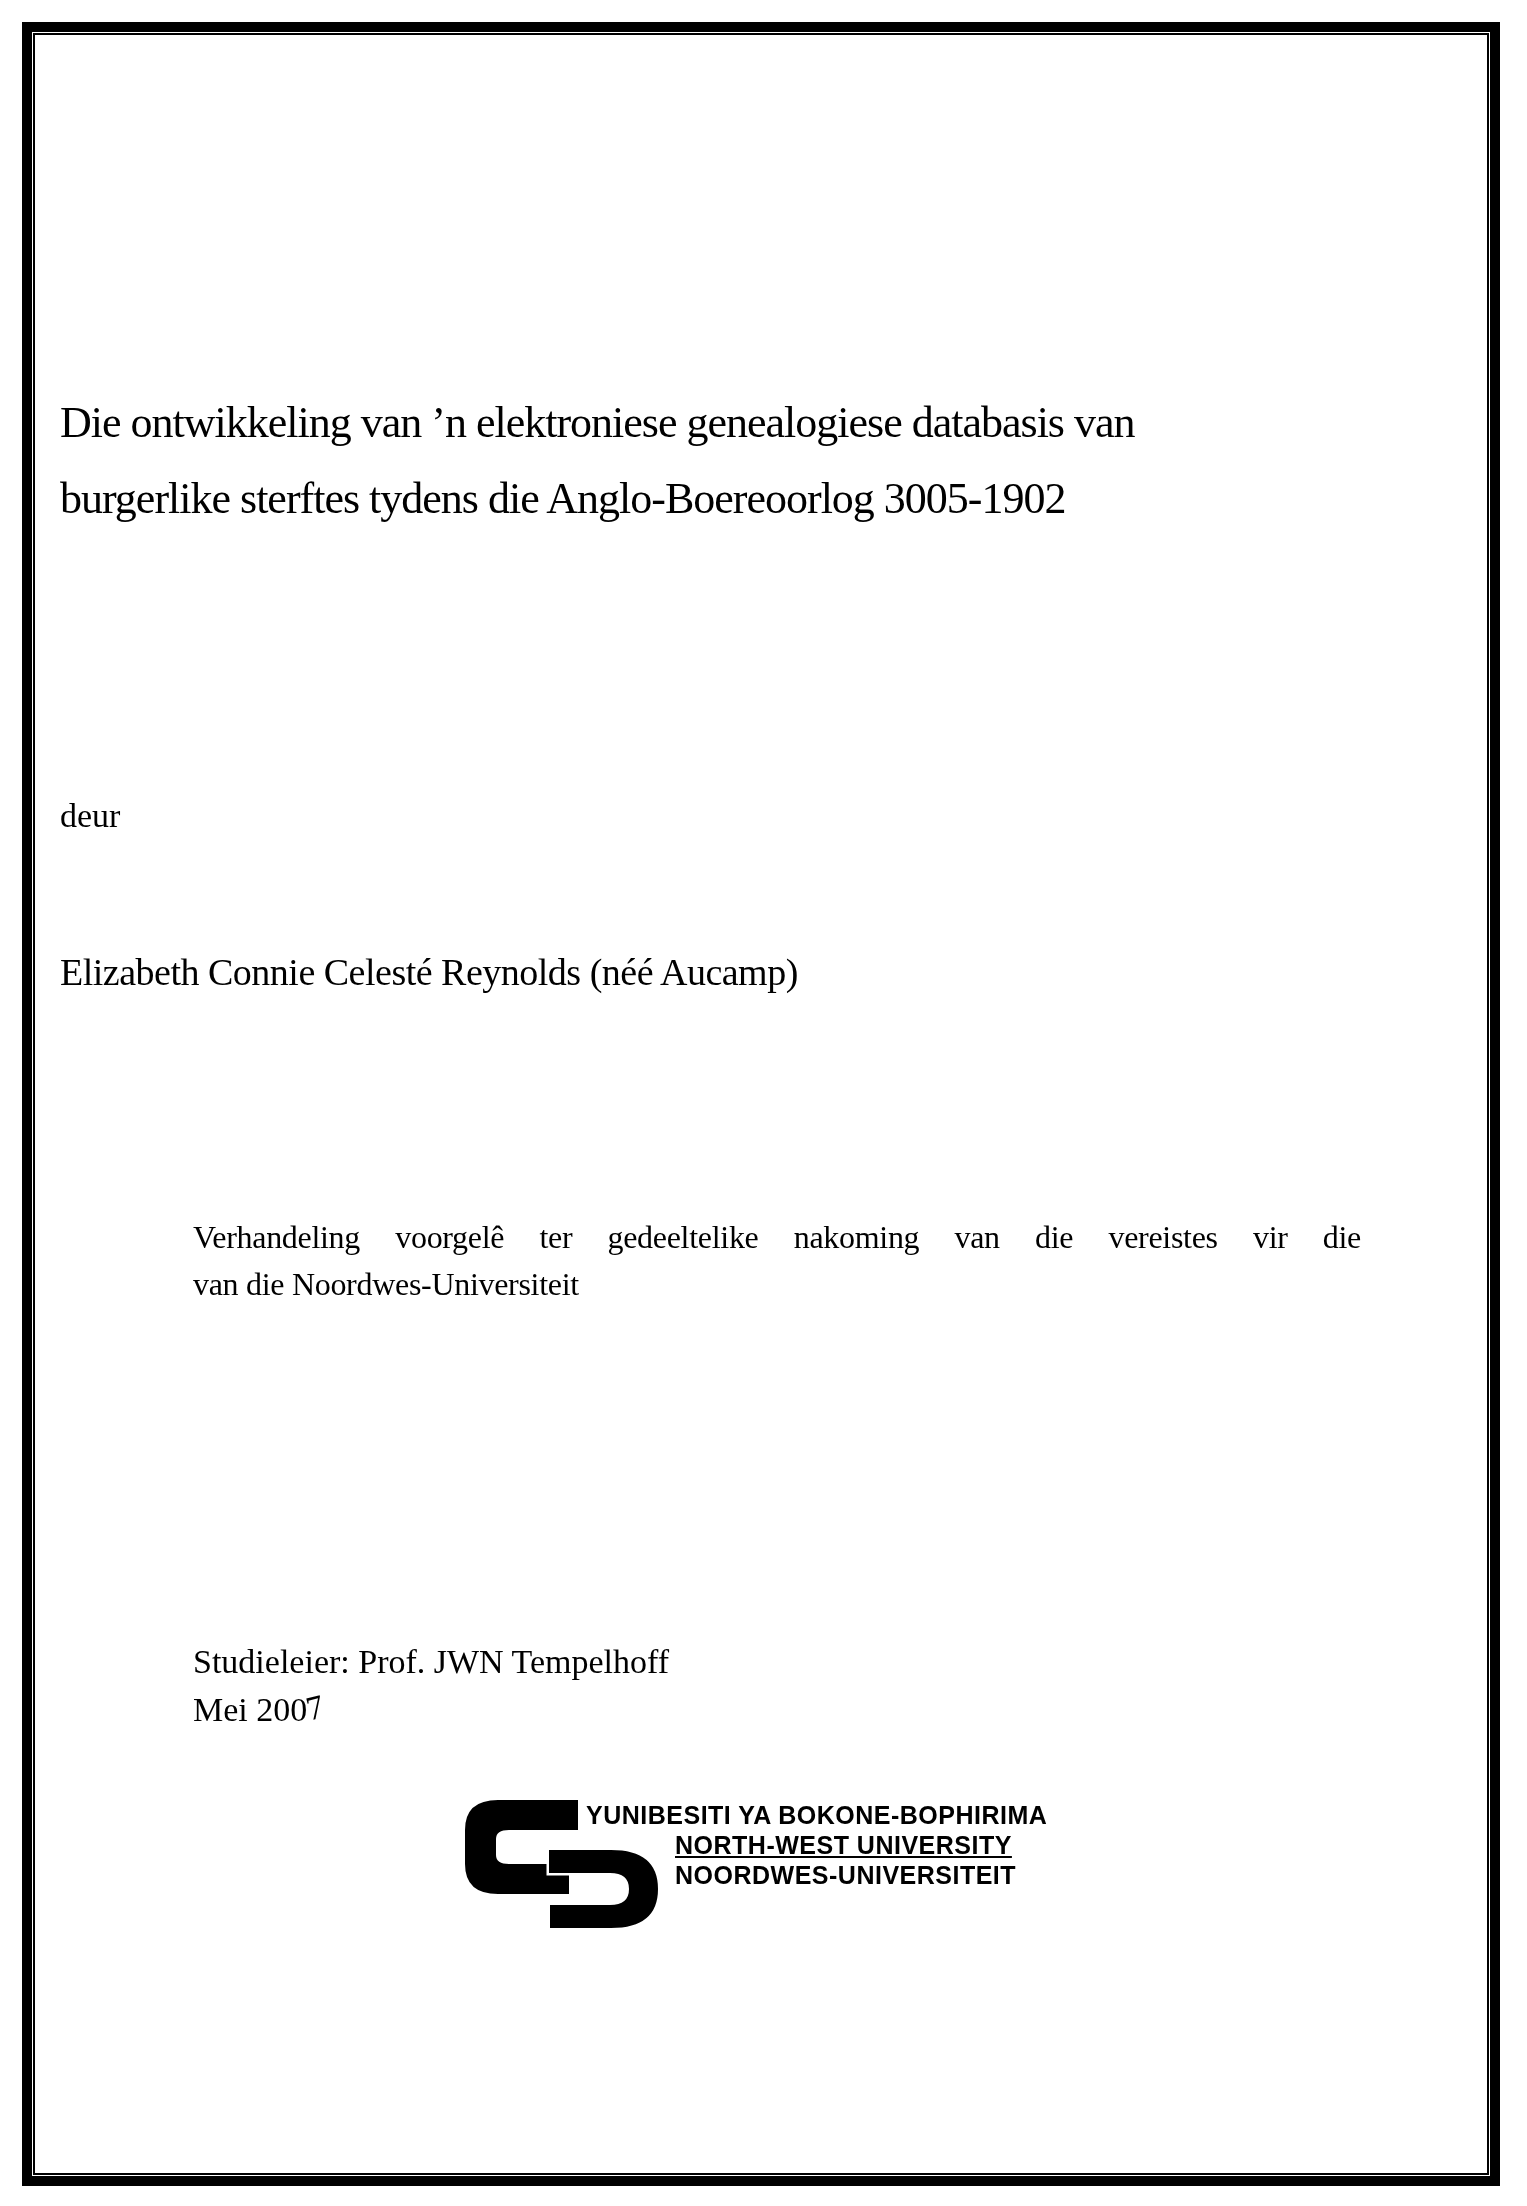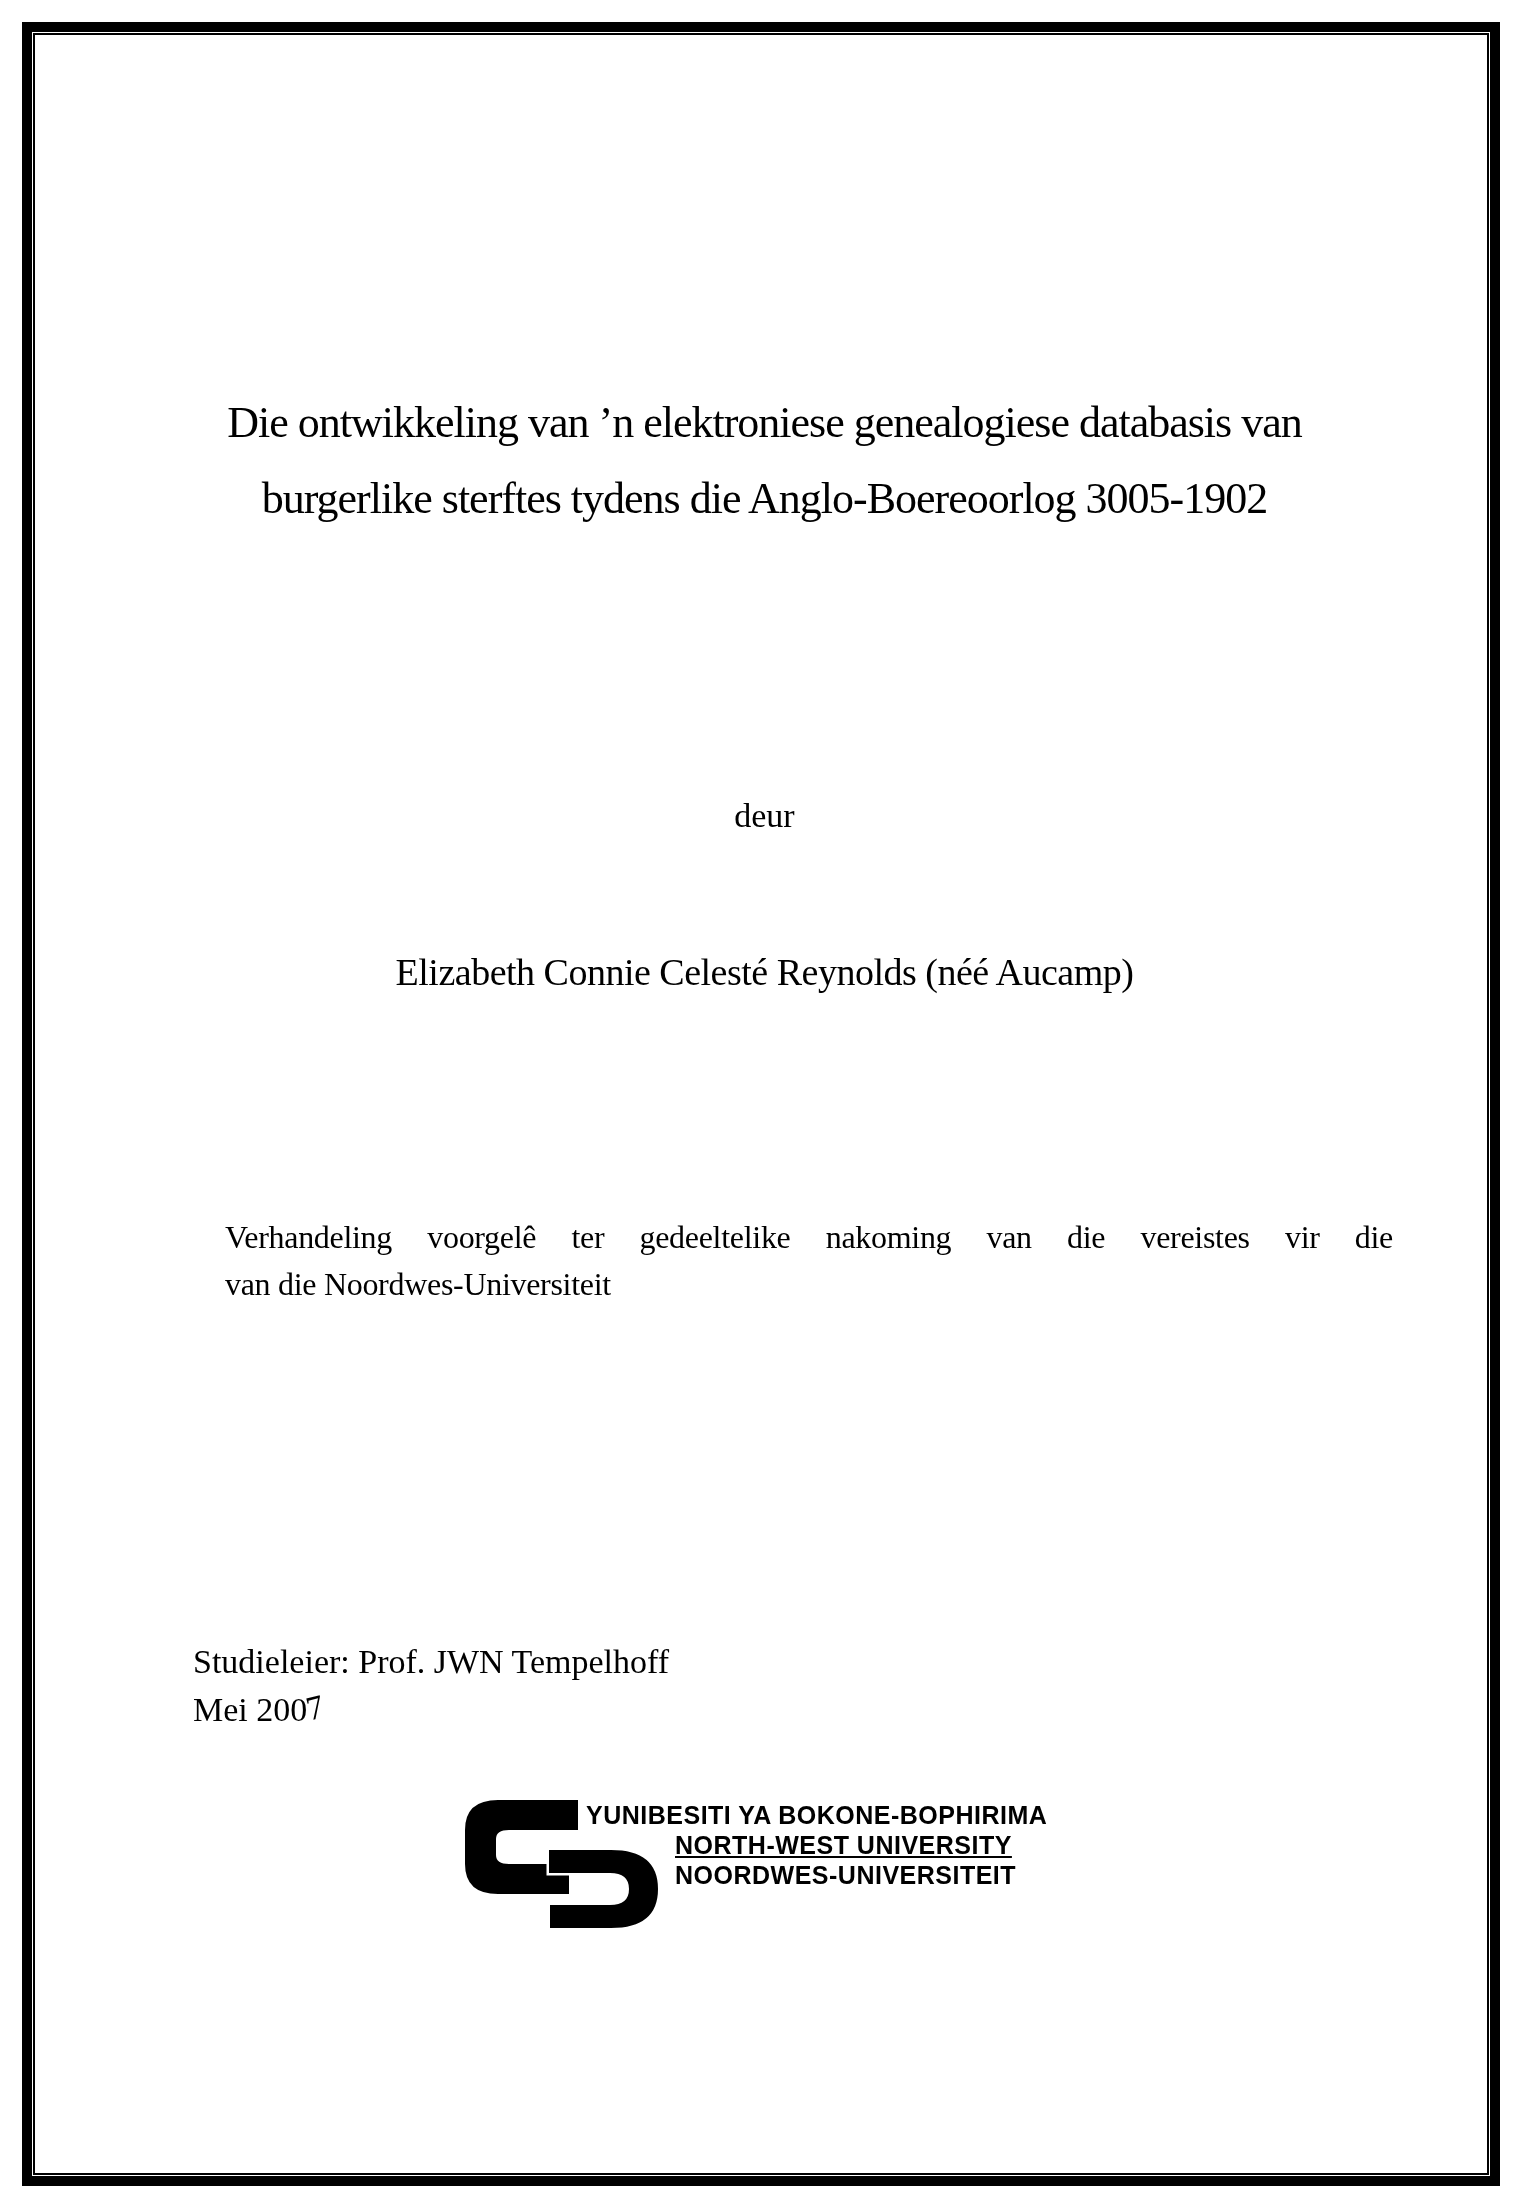--- a/index.html
+++ b/index.html
@@ -16,35 +16,34 @@
     position:absolute; left:22px; top:22px;
     width:1478px; height:2164px;
     border:10px solid #000;
     box-sizing:border-box;
   }
   .frame-inner {
     position:absolute; inset:1px;
     border:2px solid #000;
   }
   .abs { position:absolute; }
-  .centered { left:60px; right:58px; text-align:center; }
+  .centered { left:60px; right:58px; text-align:left; }
 
   .title-block {
     top:385px;
     font-size:44px; line-height:76px;
     letter-spacing:-1px;
   }
   .deur-line { top:796px; font-size:34px; line-height:40px; }
   .author-line { top:948px; font-size:38px; line-height:48px; letter-spacing:-0.5px; }
 
   .desc-block {
     left:193px; top:1214px; width:1168px;
     font-size:32px; line-height:47px;
     letter-spacing:-0.3px;
-    margin-left:32px;
   }
   .desc-line-1 { text-align:justify; text-align-last:justify; }
 
   .footer-block {
     left:193px; top:1638px;
     font-size:34px; line-height:48px;
   }
   .digit-seven {
     display:inline-block;
     transform:rotate(-14deg) translateY(-2px);

